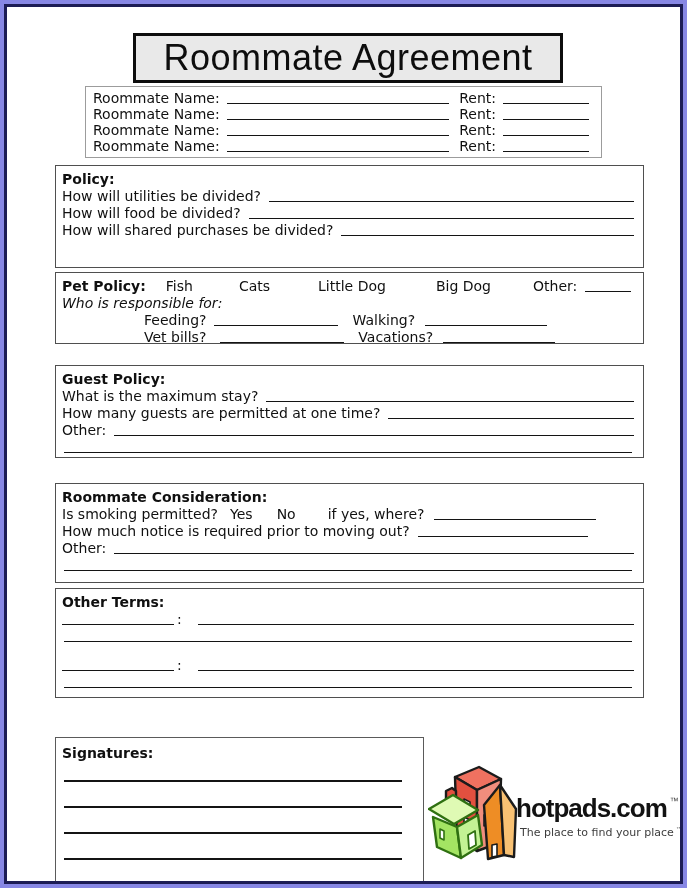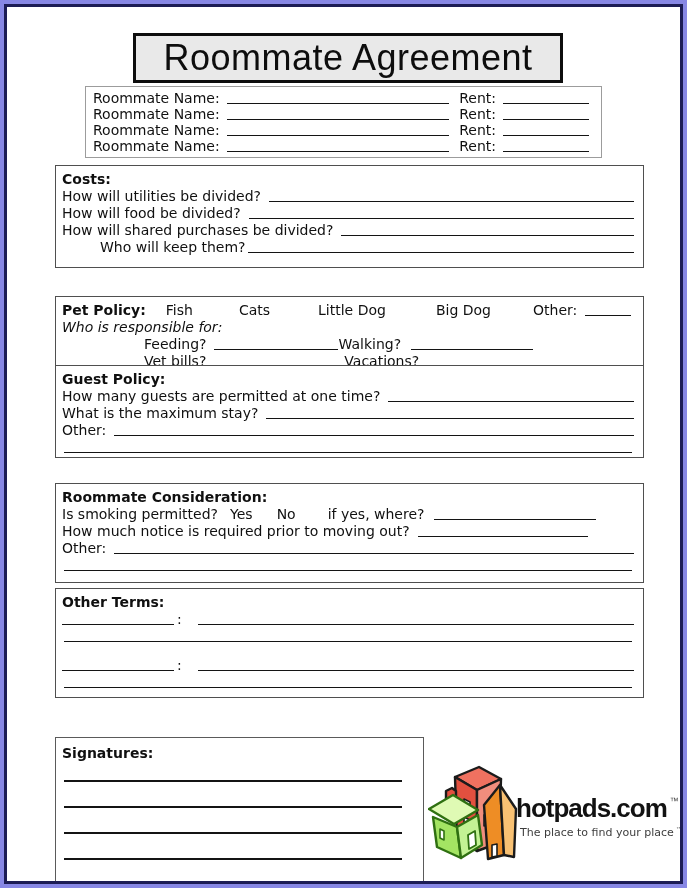--- a/index.html
+++ b/index.html
@@ -41,37 +41,37 @@
     position:absolute; left:55px; width:589px; box-sizing:border-box;
     border:1px solid #4F4F4F; background:#fff;
     padding:4px 9px 0 6px; font-size:14px;
   }
   .sec-row { display:flex; align-items:flex-end; height:17px; }
   .sec-row .t { line-height:16px; white-space:nowrap; }
   .hd { font-weight:bold; }
   .it { font-style:italic; }
 
   #costs    { top:165px; height:103px; }
-  #pet      { top:296px; height:72px;  }
+  #pet      { top:272px; height:72px;  }
   #guest    { top:365px; height:93px;  }
   #consider { top:483px; height:100px; }
   #other    { top:588px; height:110px; }
 
   .indent38 { padding-left:38px; }
   .indent82 { padding-left:82px; }
 
   
   .opt-a { margin-left:20px; } .opt-b { margin-left:46px; }
   .opt-c { margin-left:48px; } .opt-d { margin-left:50px; }
   .opt-other { margin-left:42px; }
   .ln.w46 { width:46px; margin-left:8px; }
   .ln.w124 { width:124px; margin-left:8px; }
   .ln.w122 { width:122px; margin-left:10px; }
   .ln.w112 { width:112px; margin-left:10px; }
-  .ml14 { }
+  .ml14 { margin-left:14px; }
 
   
   .ln.w92 { width:92px; margin-left:8px; }
   .ln.w88 { width:88px; margin-left:8px; }
   .ln.w162 { width:162px; margin-left:10px; }
   .ln.w170 { width:170px; margin-left:8px; }
   .ml10 { margin-left:10px; } .ml12 { margin-left:12px; }
   .ml24 { margin-left:24px; } .ml32 { margin-left:32px; }
 
   
@@ -138,37 +138,33 @@
   <div class="name-row">
     <span class="lbl">Roommate Name:</span>
     <span class="ln name-line"></span>
     <span class="lbl">Rent:</span>
     <span class="ln rent-line"></span>
   </div>
 </div>
 
 <div id="costs" class="section">
   <div class="sec-row">
-      <span class="t hd">Costs:</span>
+      <span class="t hd">Policy:</span>
     </div>
   <div class="sec-row">
     <span class="t">How will utilities be divided?</span>
     <span class="ln flex"></span>
   </div>
   <div class="sec-row">
     <span class="t">How will food be divided?</span>
     <span class="ln flex"></span>
   </div>
   <div class="sec-row">
     <span class="t">How will shared purchases be divided?</span>
     <span class="ln flex"></span>
-  </div>
-  <div class="sec-row indent38">
-    <span class="t">Who will keep them?</span>
-    <span class="ln flex" style="margin-left:2px;"></span>
   </div>
 </div>
 
 <div id="pet" class="section">
   <div class="sec-row">
     <span class="t hd">Pet Policy:</span>
     <span class="t opt-a">Fish</span>
     <span class="t opt-b">Cats</span>
     <span class="t opt-c">Little Dog</span>
     <span class="t opt-d">Big Dog</span>
@@ -190,25 +186,25 @@
     <span class="t ml14">Vacations?</span>
     <span class="ln w112"></span>
   </div>
 </div>
 
 <div id="guest" class="section">
   <div class="sec-row">
       <span class="t hd">Guest Policy:</span>
     </div>
   <div class="sec-row">
+    <span class="t">What is the maximum stay?</span>
+    <span class="ln flex"></span>
+  </div>
+  <div class="sec-row">
     <span class="t">How many guests are permitted at one time?</span>
-    <span class="ln flex"></span>
-  </div>
-  <div class="sec-row">
-    <span class="t">What is the maximum stay?</span>
     <span class="ln flex"></span>
   </div>
   <div class="sec-row">
     <span class="t">Other:</span>
     <span class="ln flex"></span>
   </div>
   <div class="sec-row full-row">
     <span class="ln"></span>
   </div>
 </div>

